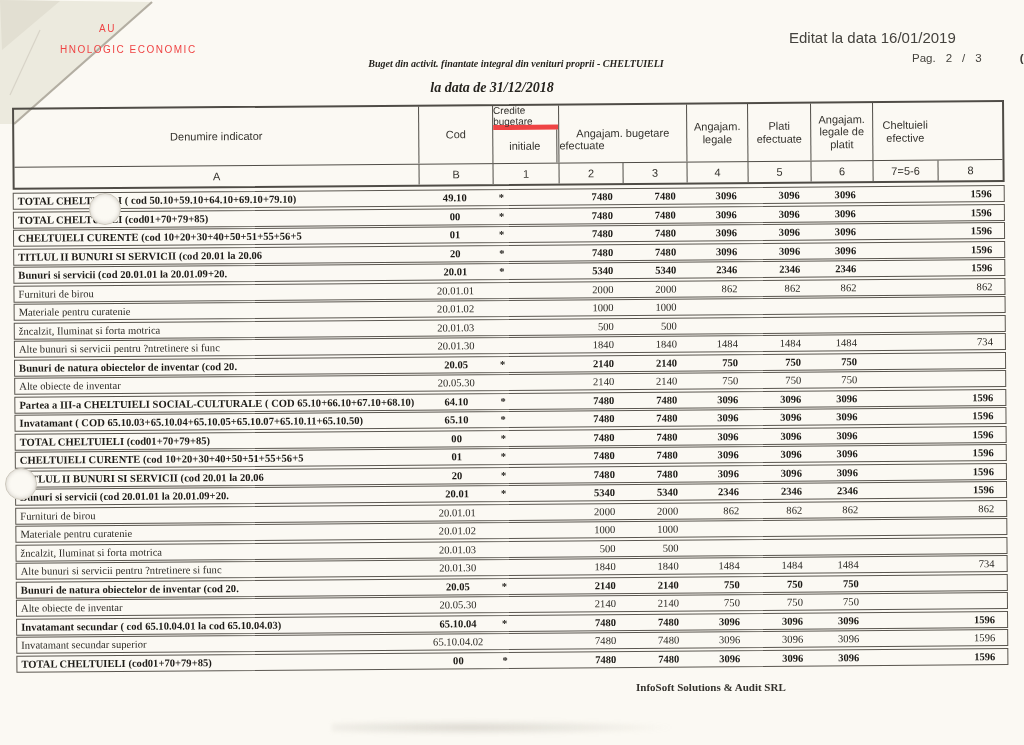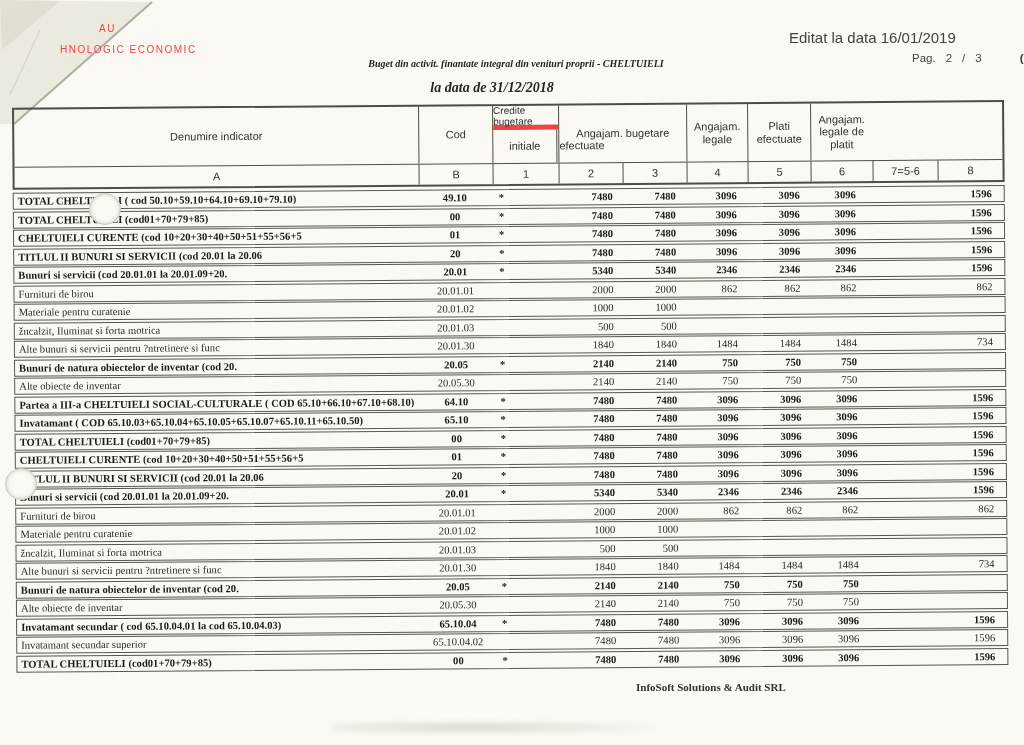--- a/index.html
+++ b/index.html
@@ -86,20 +86,21 @@
         <div class="cb-top">Credite bugetare</div>
         <div class="cb-bottom">
           <div class="hc">initiale</div>
           <div class="hc">efectuate</div>
         </div>
       </div>
       <div class="hc">Angajam. bugetare</div>
       <div class="hc">Angajam. legale</div>
       <div class="hc">Plati efectuate</div>
       <div class="hc">Angajam. legale de platit</div>
+      <div class="hc">Cheltuieli efective</div>
     </div>
     <div class="thead-sub">
       <div class="hc">A</div>
       <div class="hc">B</div>
       <div class="hc">1</div>
       <div class="hc">2</div>
       <div class="hc">3</div>
       <div class="hc">4</div>
       <div class="hc">5</div>
       <div class="hc">6</div>

